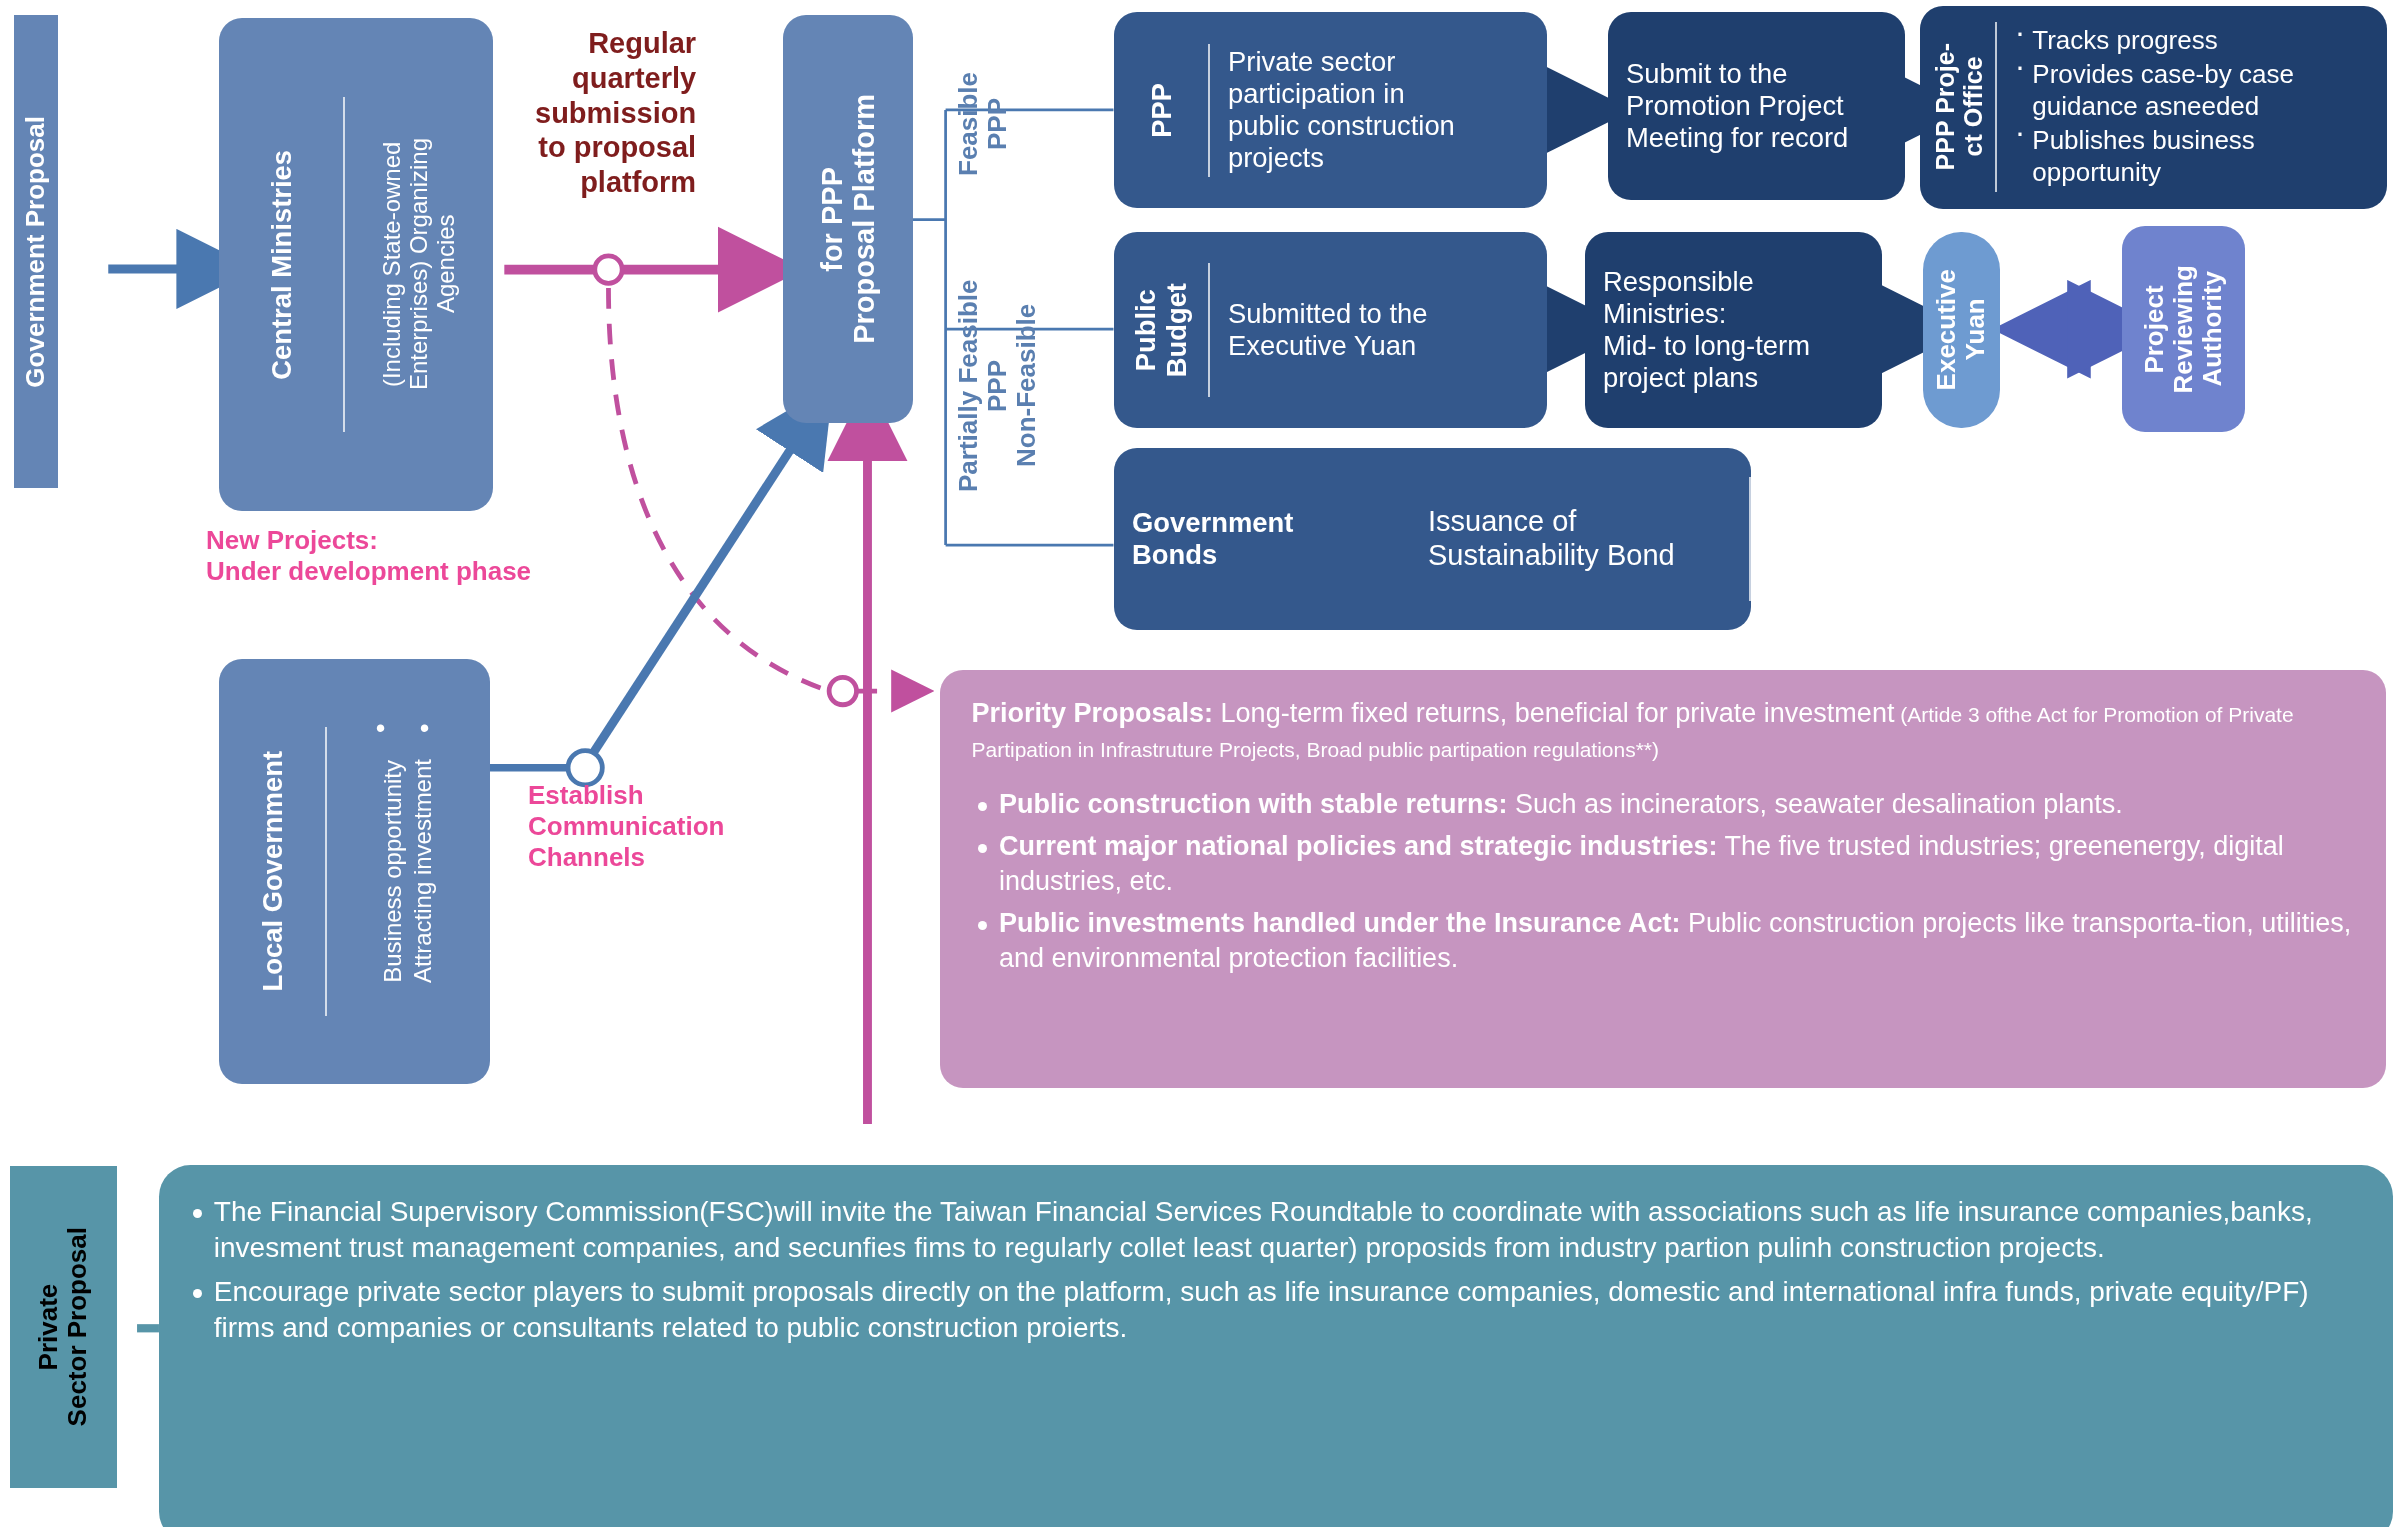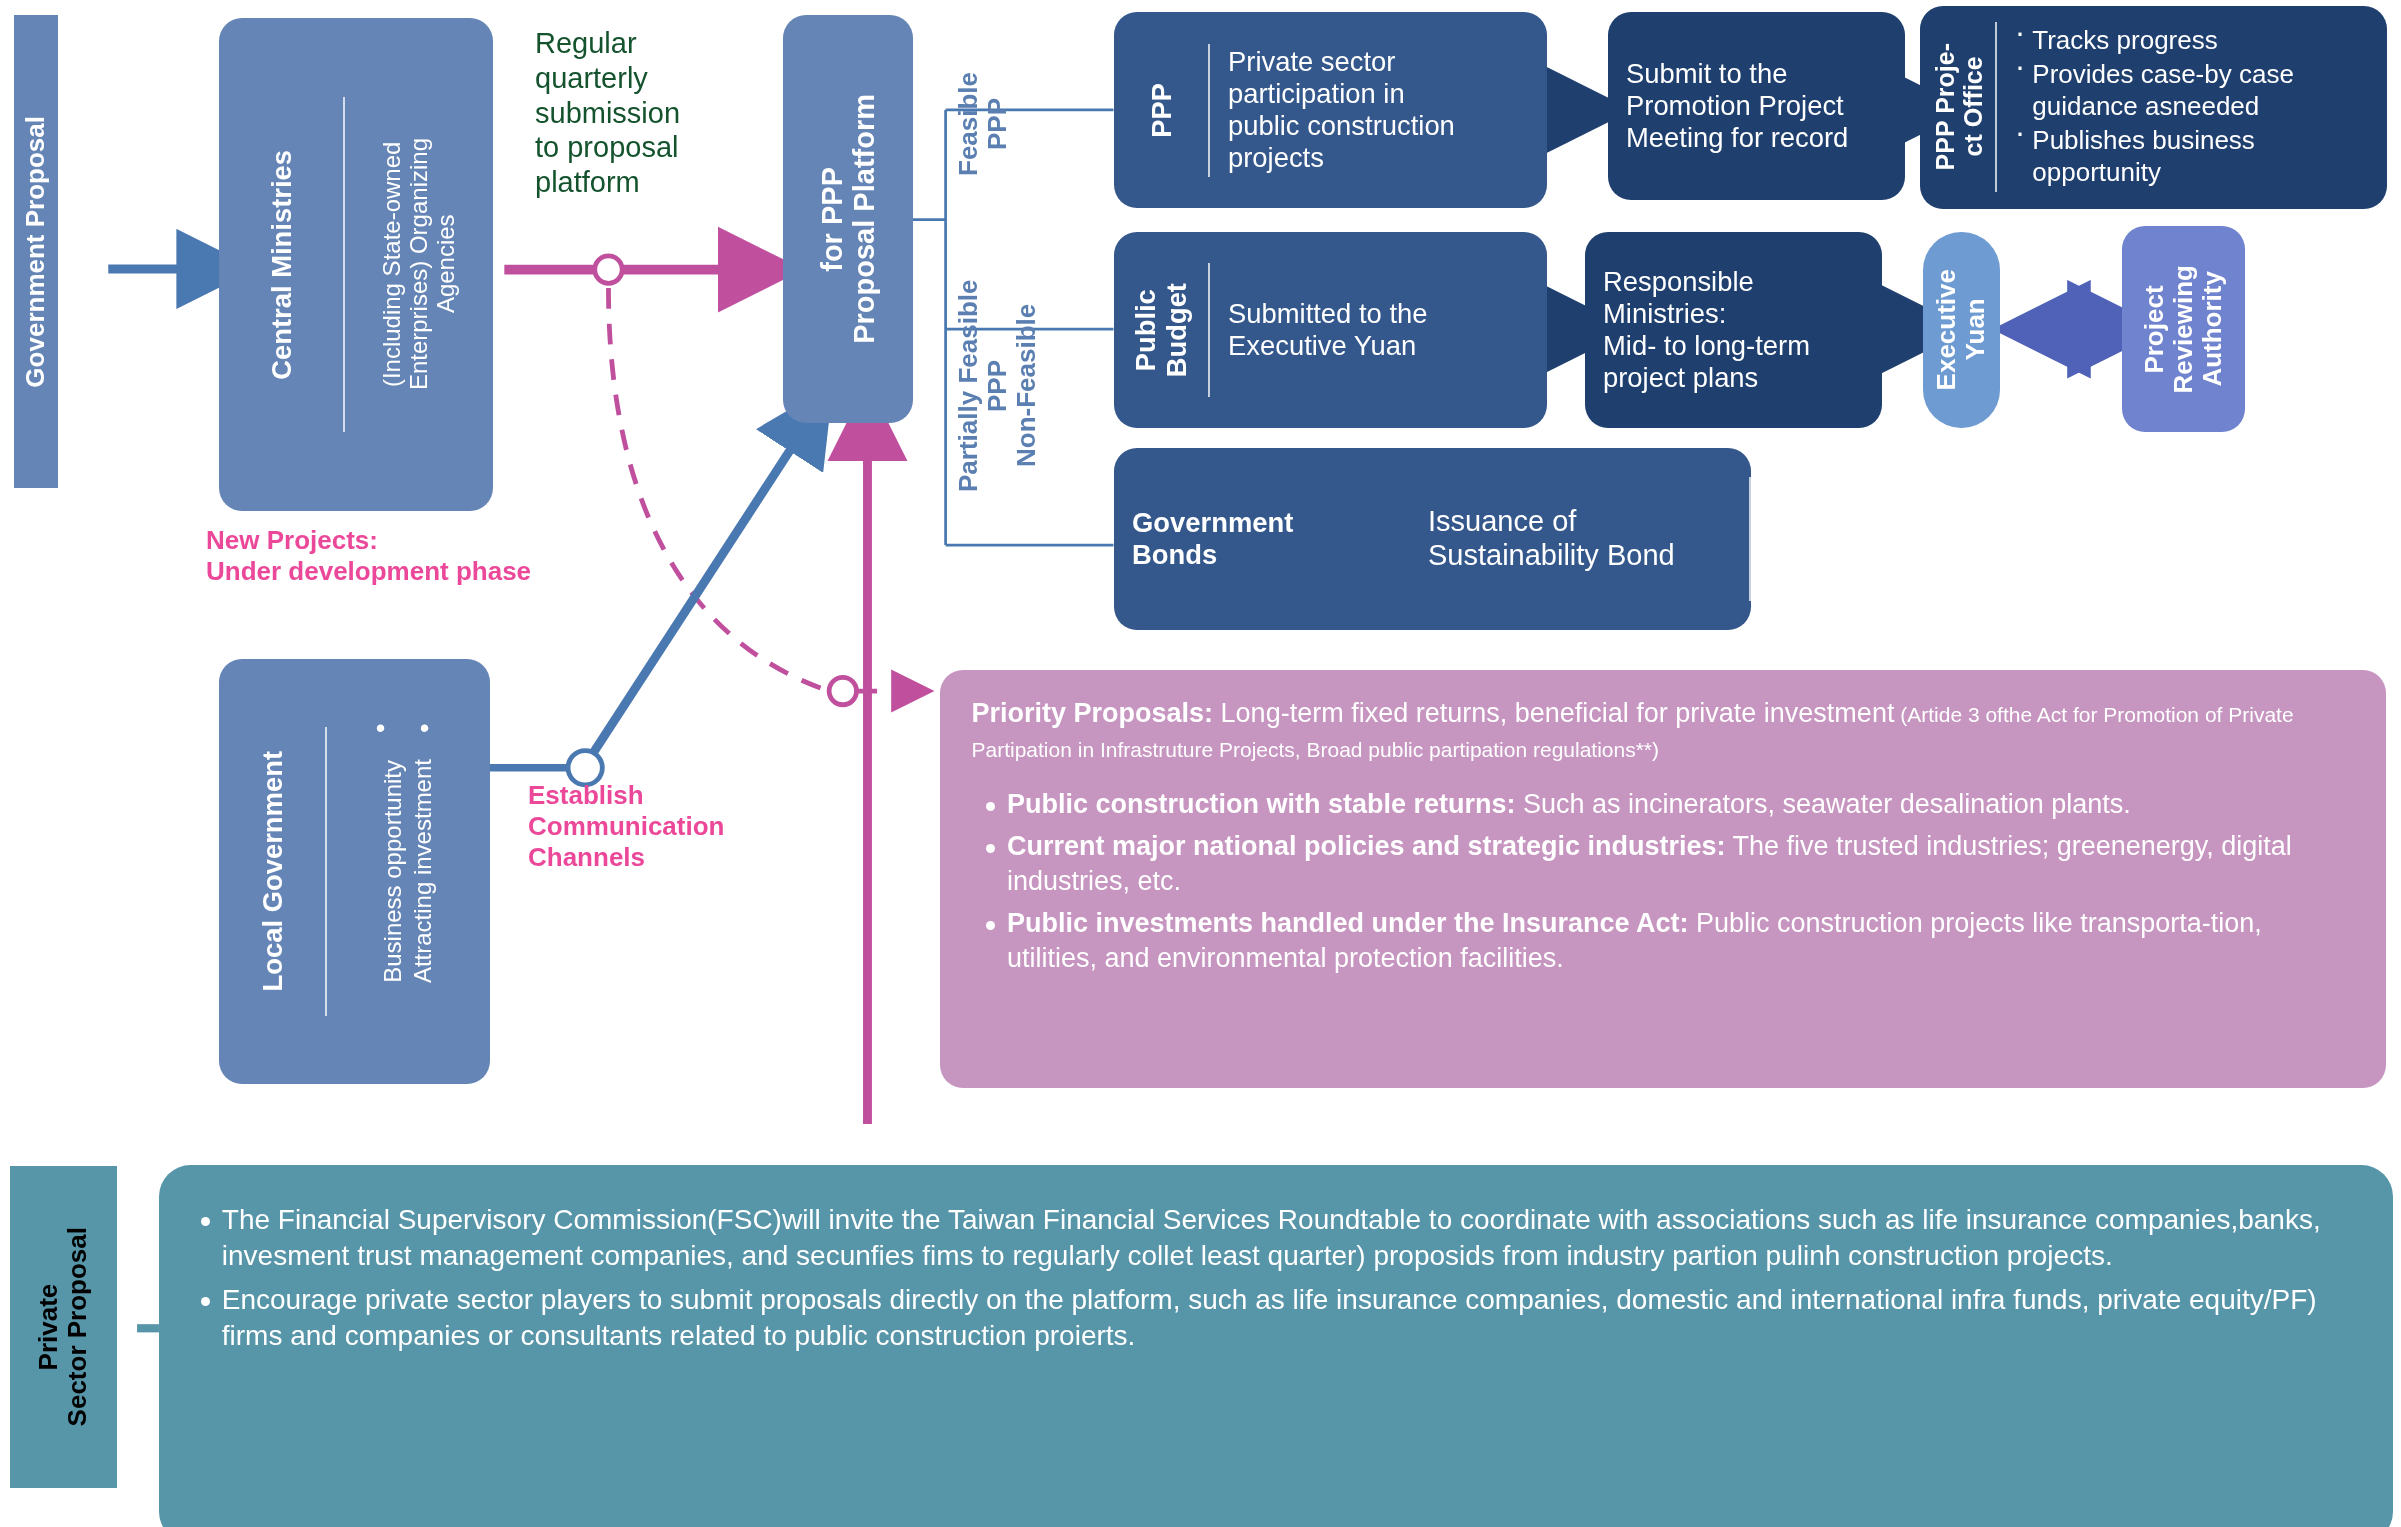--- a/index.html
+++ b/index.html
@@ -43,26 +43,26 @@
     display:flex;align-items:center;
     padding:0 18px;
     line-height:1.17;
   }
 
   
   .railbar{color:#fff;display:flex;align-items:center;justify-content:center;}
 
   
   .lbl{color:#ec4899;font-weight:bold;line-height:1.2;white-space:pre;}
-  .lbl-pink{color:#14532d;font-weight:normal;line-height:1.2;white-space:pre;}
+  .lbl-pink{color:#7f1d1d;font-weight:bold;line-height:1.2;white-space:pre;text-align:right;}
   .lbl-rot{color:#5A7FB0;font-weight:bold;line-height:1.1;}
   .lbl-rot .vtext{font-weight:bold;}
 
   
-  .bullets{list-style:none;margin:8px;padding:0;}
+  .bullets{list-style:none;margin:0;padding:0;}
   .bullets li{position:relative;padding-left:27.4px;margin-bottom:6.9px;line-height:1.3;}
   .bullets li:before{
     content:"";position:absolute;left:6.9px;top:.55em;width:9px;height:9px;
     border-radius:50%;background:#fff;
   }
   .dotlist{list-style:none;margin:0;padding:0;}
   .dotlist li{position:relative;padding-left:23px;line-height:1.24;margin-bottom:1.4px;}
   .dotlist li:before{
     content:"\00B7";position:absolute;left:5.5px;top:-.22em;font-size:31.5px;line-height:1;
   }

